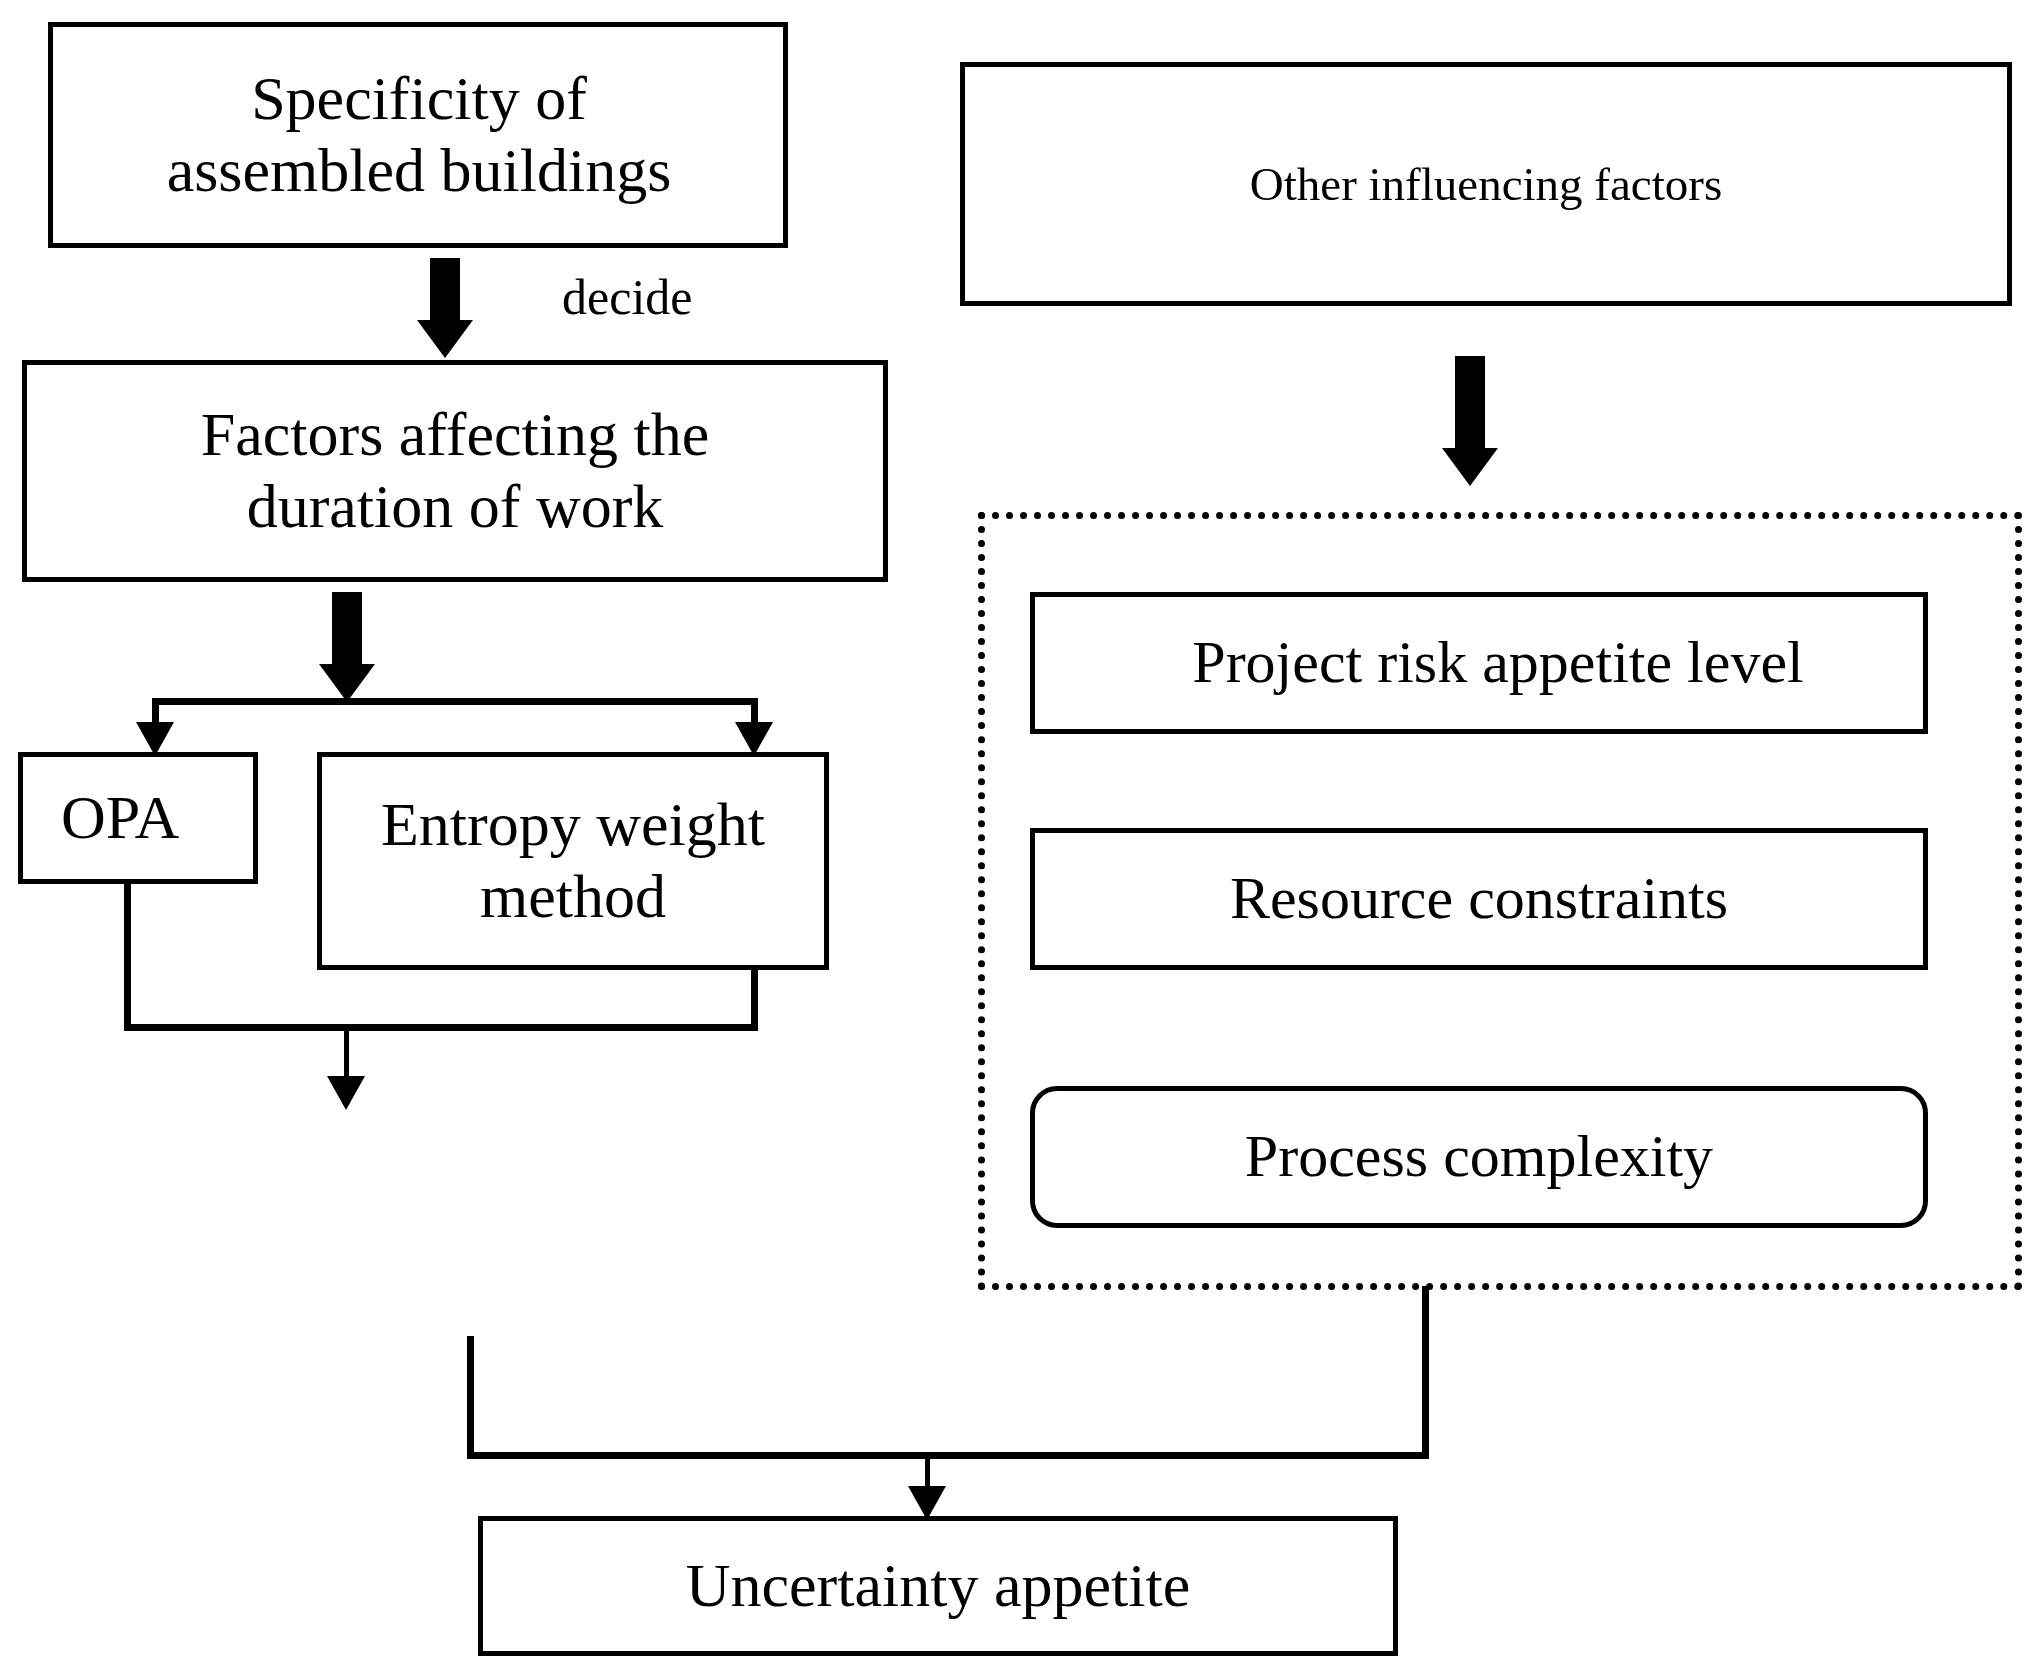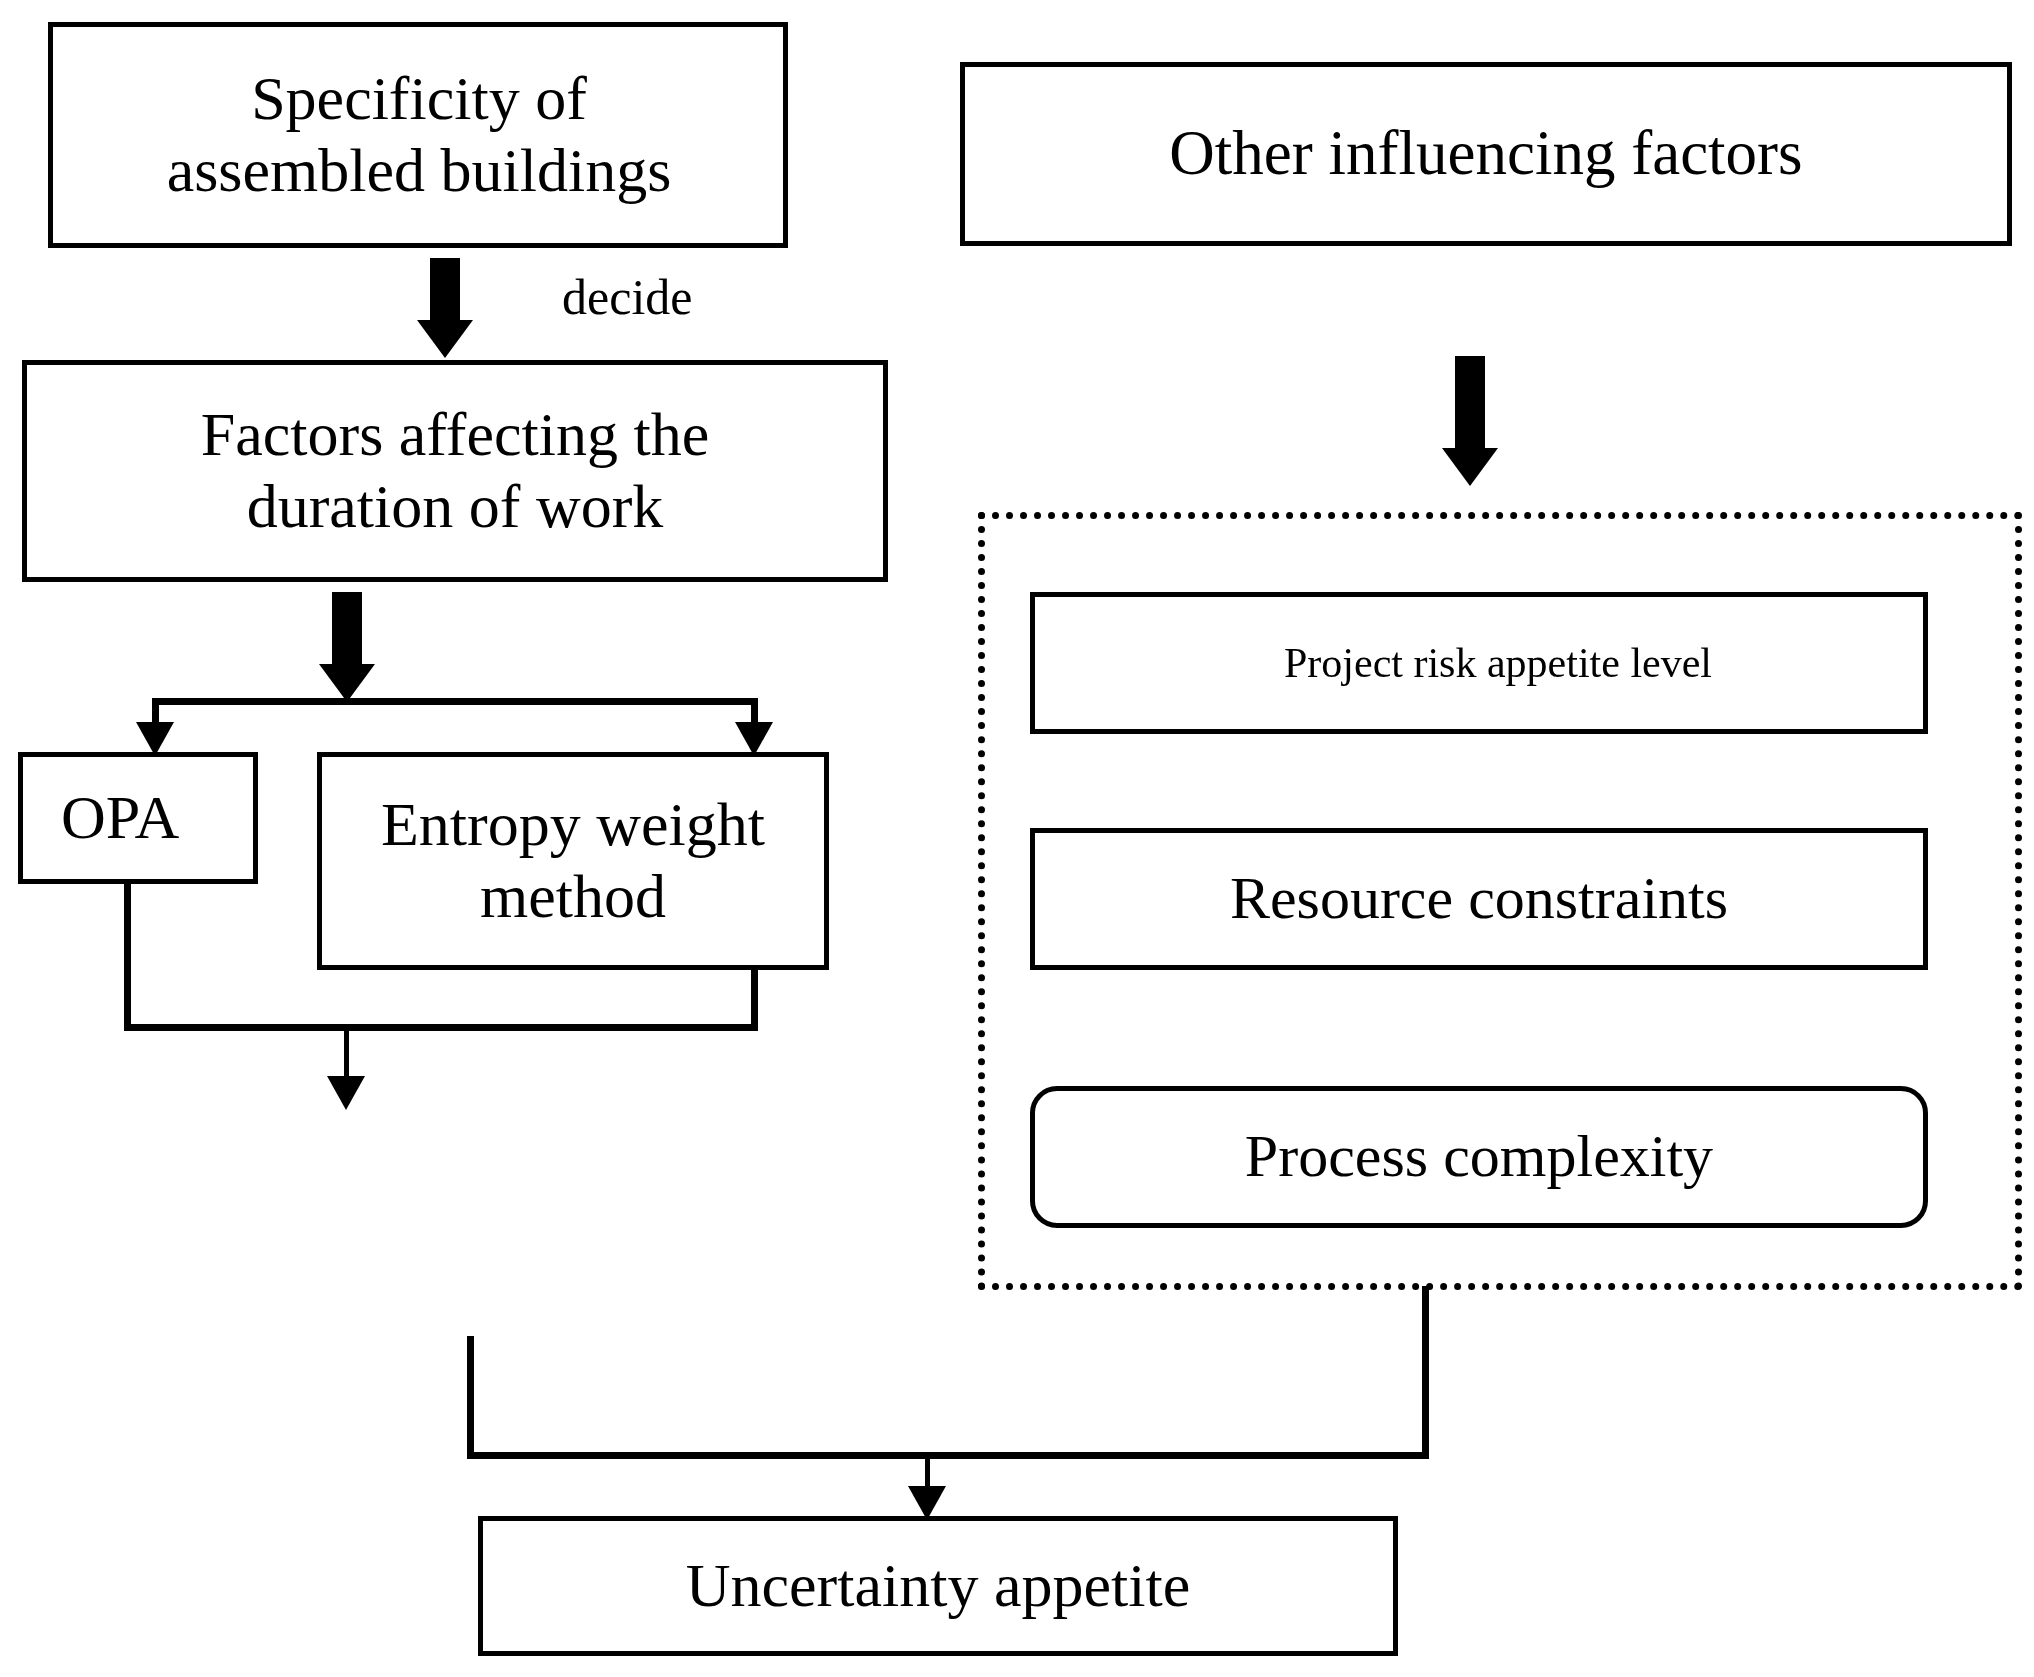--- a/index.html
+++ b/index.html
@@ -31,29 +31,29 @@
     line-height: 1.16;
     padding: 2px 10px;
   }
   .node .label {
     display: block;
     width: 100%;
     white-space: pre-line;
   }
   
   #n-specificity { left: 48px;   top: 22px;   width: 740px;  height: 226px; font-size: 62px; padding-left: 12px; }
-  #n-other       { left: 960px;  top: 62px;   width: 1052px; height: 184px; font-size: 63px; text-align: center; }
+  #n-other       { left: 960px;  top: 62px;   width: 1052px; height: 244px; font-size: 47px; text-align: center; }
   #n-factors     { left: 22px;   top: 360px;  width: 866px;  height: 222px; font-size: 62px; }
   #n-opa         { left: 18px;   top: 752px;  width: 240px;  height: 132px; font-size: 62px;
                    justify-content: center; }
   #n-entropy     { left: 317px;  top: 752px;  width: 512px;  height: 218px; font-size: 62px; }
   #n-grey        { left: 48px;   top: 1112px; width: 790px;  height: 228px; font-size: 62px; }
   #n-uncert      { left: 478px;  top: 1516px; width: 920px;  height: 140px; font-size: 62px; }
 
-  #n-risk        { left: 1030px; top: 592px;  width: 898px;  height: 142px; font-size: 42px; padding-left: 48px; }
+  #n-risk        { left: 1030px; top: 592px;  width: 898px;  height: 142px; font-size: 60px; padding-left: 48px; }
   #n-resource    { left: 1030px; top: 828px;  width: 898px;  height: 142px; font-size: 60px; }
   #n-process     { left: 1030px; top: 1086px; width: 898px;  height: 142px; font-size: 60px; border-radius: 27px; }
 
   
   .dotted-group {
     position: absolute;
     box-sizing: border-box;
     border: 7px dotted #000000;
     background: transparent;
   }

